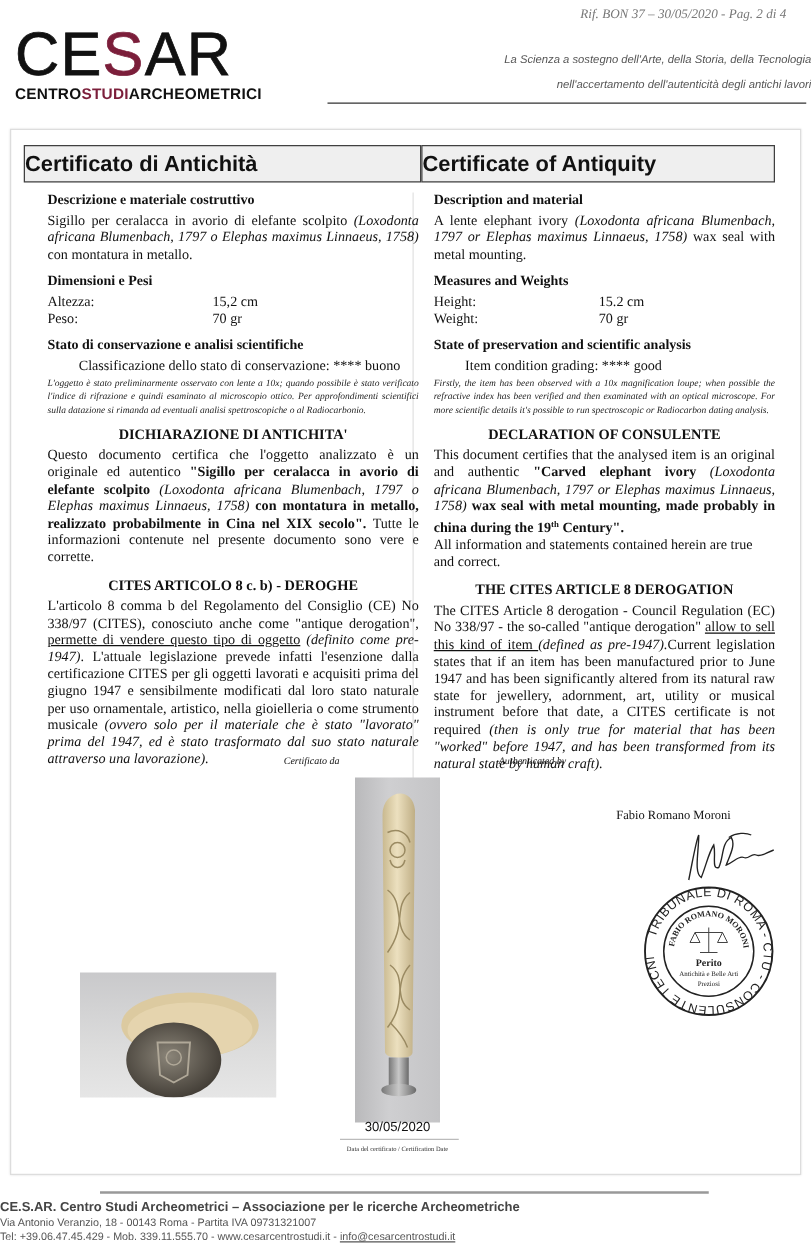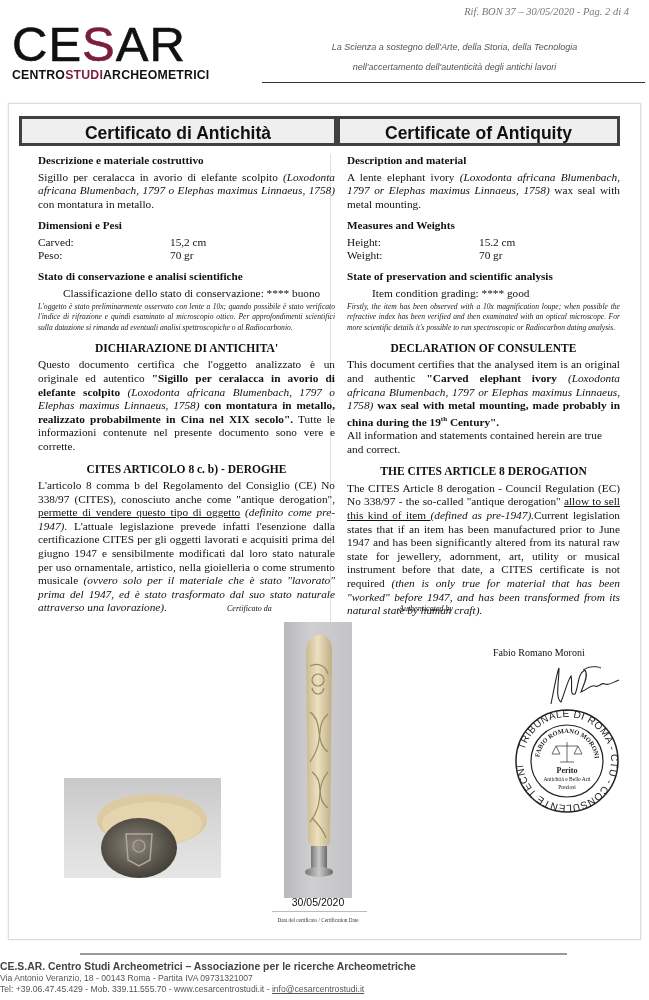--- a/index.html
+++ b/index.html
@@ -7,25 +7,25 @@
   body { position: relative; font-family: "Liberation Serif", serif; color: #111; }
 
   .ref { position: absolute; right: 20px; top: 6px; font-size: 10.5px; font-style: italic; color: #777; }
 
   .logo { position: absolute; left: 12px; top: 22px; width: 230px; }
   .logo-big { font-family: Liberation Sans, sans-serif; font-size: 49px; letter-spacing: 1px; line-height: 44px; color: #111; font-weight: normal; -webkit-text-stroke: 0.6px #111; }
   .logo-big .accent { color: #7b1e3a; -webkit-text-stroke: 0.6px #7b1e3a; }
   .logo-small { font-family: "Liberation Sans", sans-serif; font-size: 12.3px; font-weight: bold; letter-spacing: 0.2px; margin-top: 2px; color: #111; }
   .logo-small .accent { color: #7b1e3a; }
 
-  .tagline { position: absolute; left: 260px; width: 389px; top: 37px; text-align: center; font-family: "Liberation Sans", sans-serif; font-style: italic; font-size: 9px; color: #555; line-height: 20px; }
+  .tagline { position: absolute; left: 260px; width: 389px; top: 37px; text-align: right; font-family: "Liberation Sans", sans-serif; font-style: italic; font-size: 9px; color: #555; line-height: 20px; }
   .tagline-rule { position: absolute; left: 262px; right: 4px; top: 82px; height: 1px; background: #333; }
 
   .cert { position: absolute; left: 8px; top: 103px; width: 633px; height: 837px; border: 1px solid #ddd; box-shadow: 0 0 2px rgba(0,0,0,0.12); background: #fff; }
-  .title-bar { position: absolute; top: 12px; height: 30px; background: #efefef; border: 3px solid #404040; font-family: "Liberation Sans", sans-serif; font-weight: bold; font-size: 17.5px; text-align: center; line-height: 28px; color: #111; }
+  .title-bar { position: absolute; top: 12px; height: 30px; background: #efefef; border: 1px solid #404040; font-family: "Liberation Sans", sans-serif; font-weight: bold; font-size: 17.5px; line-height: 28px; color: #111; }
   .title-it { left: 10px; width: 318px; }
   .title-en { left: 328px; width: 283px; }
   .col-div { position: absolute; left: 321px; top: 50px; height: 510px; width: 1px; background: #e2e2e2; }
 
   .col { position: absolute; top: 50px; font-size: 11.3px; line-height: 13.6px; text-align: justify; }
   .col-it { left: 29px; width: 297px; }
   .col-en { left: 338px; width: 273px; }
   .h { font-weight: bold; font-size: 11.2px; margin-bottom: 3px; }
   .p { margin-bottom: 8px; }
   .kv { display: flex; font-size: 11.3px; line-height: 13px; }
@@ -79,21 +79,21 @@
   <div class="title-bar title-en">Certificate of Antiquity</div>
   <div class="col-div"></div>
 
   <div class="col col-it">
     <div class="h">Descrizione e materiale costruttivo</div>
     <div class="p"><span>Sigillo per ceralacca in avorio di elefante scolpito </span><i>(Loxodonta africana Blumenbach, 1797 o Elephas maximus Linnaeus, 1758)</i><span> con montatura in metallo.</span></div>
 
     <div class="h">Dimensioni e Pesi</div>
     <div class="kvs">
       <div class="kv">
-          <span class="k">Carved:</span>
+          <span class="k">Altezza:</span>
           <span>15,2 cm</span>
         </div>
       <div class="kv">
           <span class="k">Peso:</span>
           <span>70 gr</span>
         </div>
     </div>
 
     <div class="h">Stato di conservazione e analisi scientifiche</div>
     <div class="grade">Classificazione dello stato di conservazione: **** buono</div>

